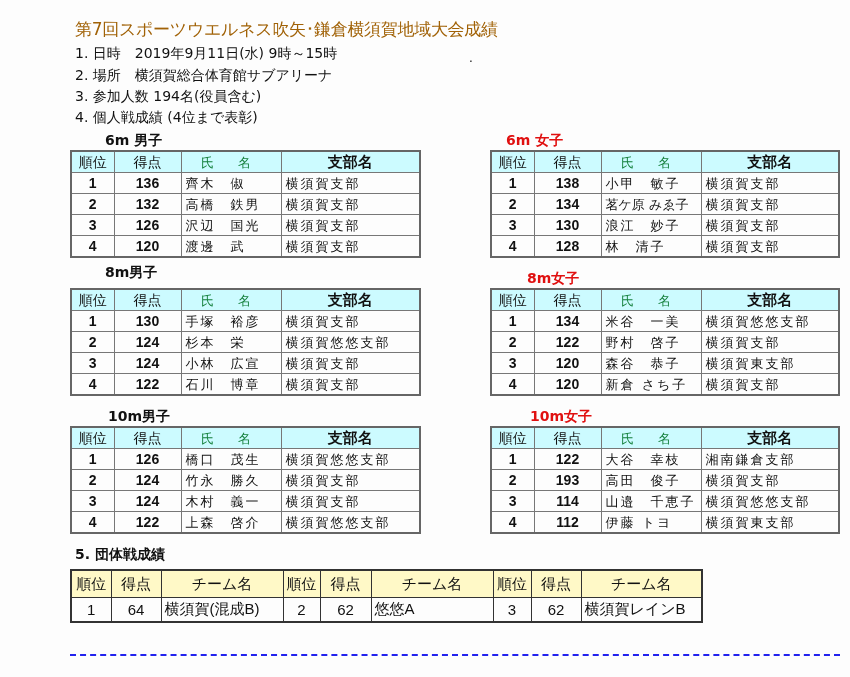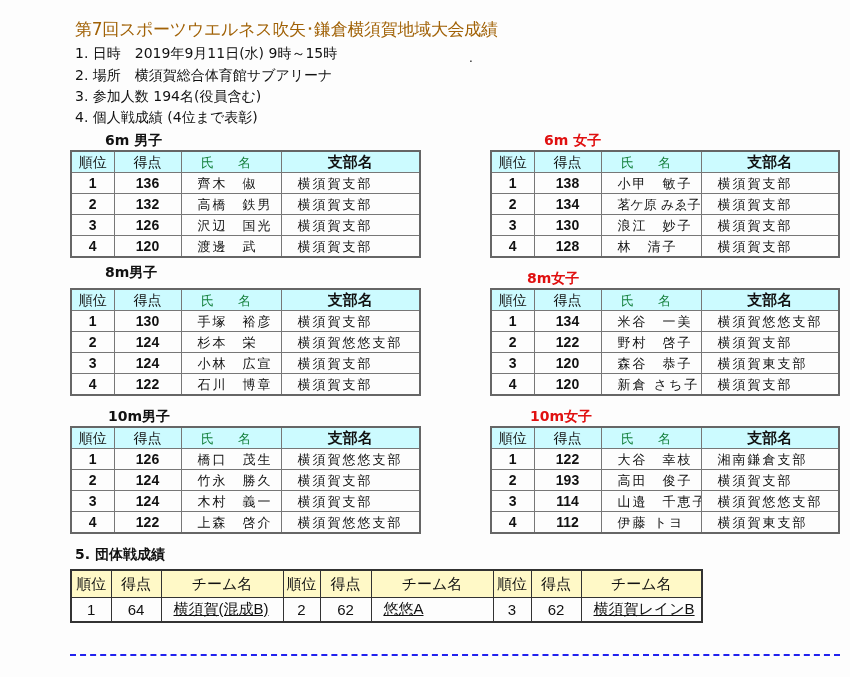--- a/index.html
+++ b/index.html
@@ -11,30 +11,30 @@
   .dot { left: 469px; top: 51px; font-size: 12px; }
   .cap { font-size: 14px; font-weight: bold; white-space: nowrap; }
   .cap.red { color: #e01010; }
   table.res { position: absolute; border-collapse: collapse; table-layout: fixed; font-size: 13px; }
   table.res td, table.res th { border: 1px solid #777; padding: 0; height: 20px; line-height: 19px; overflow: hidden; white-space: nowrap; }
   table.res th { background: #ccfbff; font-weight: normal; font-size: 14px; }
   table.res th.h-rank, table.res th.h-score { font-weight: normal; }
   table.res th.h-name { font-weight: normal; color: #15803d; letter-spacing: 10px; font-size: 13px; }
   table.res th.h-branch { font-weight: bold; font-size: 15px; }
   table.res td.rank, table.res td.score { text-align: center; font-weight: bold; font-family: "Liberation Sans", sans-serif; font-size: 14px; }
-  table.res td.name, table.res td.branch { padding-left: 16px; letter-spacing: 2px; font-size: 13px; }
+  table.res td.name, table.res td.branch { padding-left: 4px; letter-spacing: 2px; font-size: 13px; }
   table.res { border: 2px solid #666; }
   .sec5 { left: 75px; top: 546px; font-size: 14px; font-weight: bold; white-space: nowrap; }
   table.team { position: absolute; left: 70px; top: 569px; border-collapse: collapse; table-layout: fixed; font-size: 15px;
                border: 2px solid #333; }
   table.team th, table.team td { border: 1px solid #333; padding: 0; overflow: hidden; white-space: nowrap; }
   table.team th { background: #fff9c7; font-weight: normal; height: 26px; font-size: 15px; }
   table.team td { height: 23px; font-family: "Liberation Sans", sans-serif; font-size: 15px; }
   table.team td.c { text-align: center; }
-  table.team td.l { padding-left: 12px; text-decoration: underline; }
+  table.team td.l { padding-left: 3px; }
   .rule { left: 70px; top: 654px; width: 770px; height: 0; border-top: 2px dashed #2222ee; }
 </style>
 </head>
 <body>
 
 <div class="abs title">第7回スポーツウエルネス吹矢･鎌倉横須賀地域大会成績</div>
 <div class="abs info" style="top:45px">1. 日時　2019年9月11日(水) 9時～15時</div>
 <div class="abs dot">.</div>
 <div class="abs info" style="top:67px">2. 場所　横須賀総合体育館サブアリーナ</div>
 <div class="abs info" style="top:88px">3. 参加人数  194名(役員含む)</div>
@@ -75,21 +75,21 @@
       </tr>
   <tr>
         <td class="rank">4</td>
         <td class="score">120</td>
         <td class="name">渡邊　武</td>
         <td class="branch">横須賀支部</td>
       </tr>
 </tbody>
   </table>
 
-<div class="abs cap red" style="left:544px;top:132px">6m 女子</div>
+<div class="abs cap red" style="left:506px;top:132px">6m 女子</div>
 <table class="res" style="left:490px;top:150px;width:348px">
   <colgroup>
       <col style="width:43px">
       <col style="width:67px">
       <col style="width:100px">
       <col style="width:138px">
     </colgroup>
   <tbody>
       <tr>
     <th class="h-rank">順位</th>

